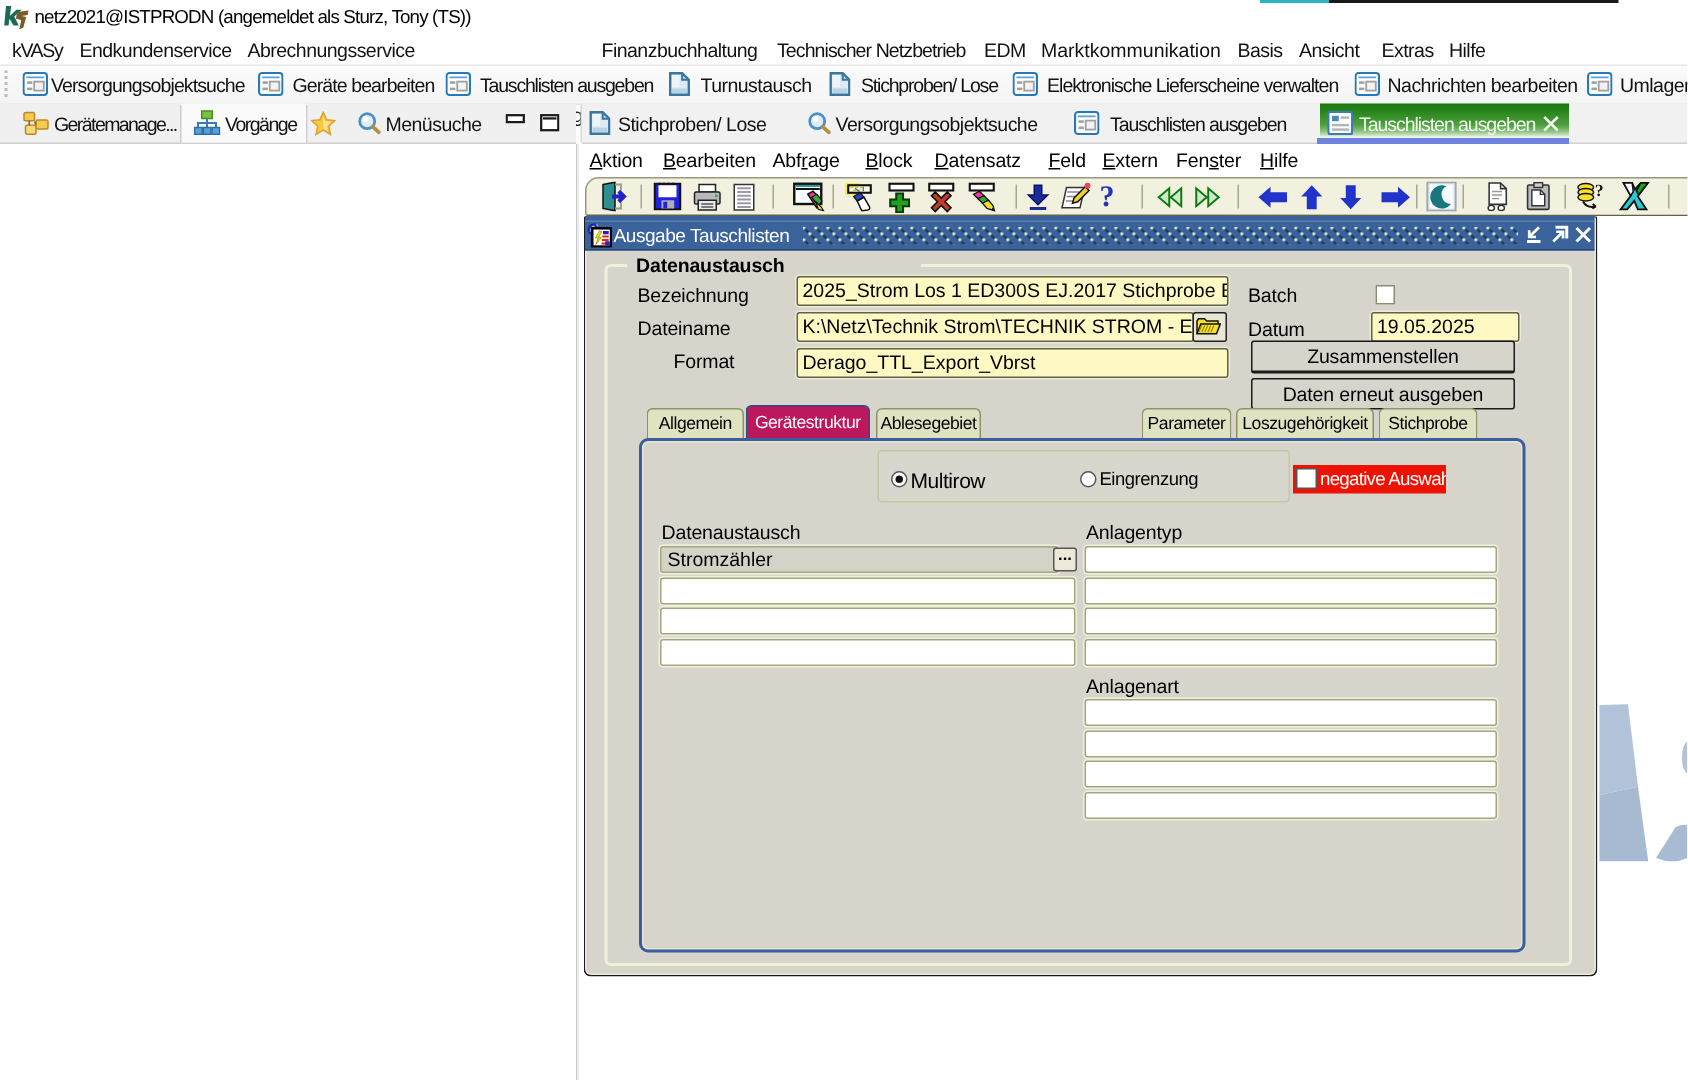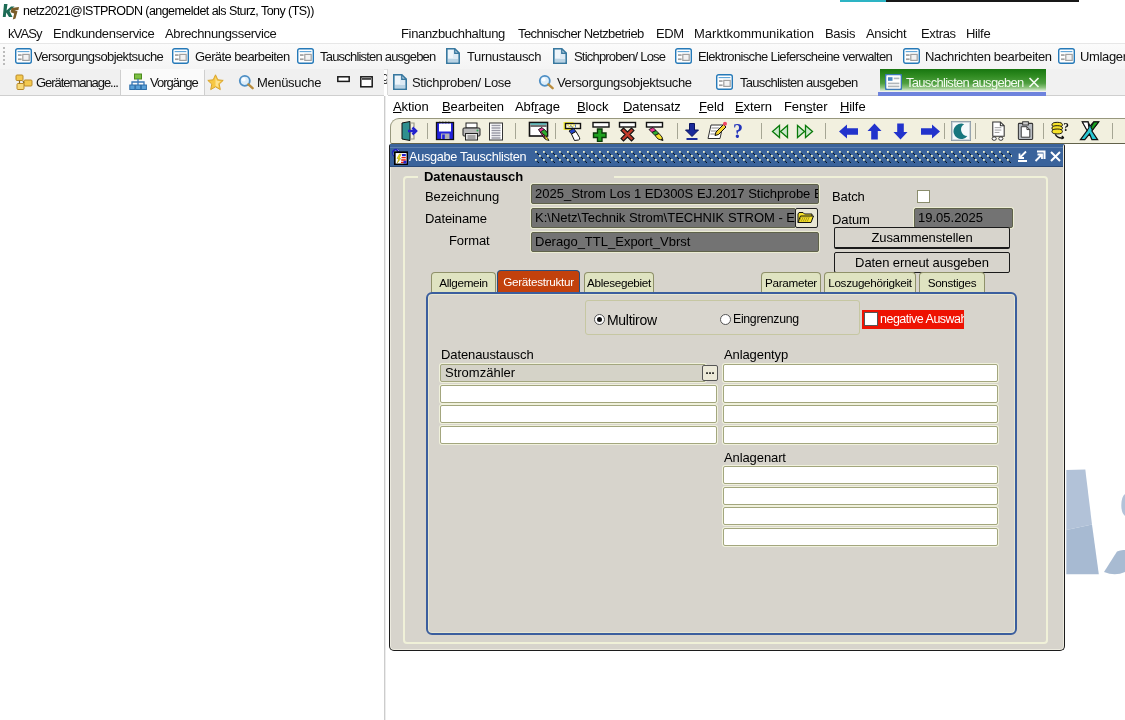--- a/index.html
+++ b/index.html
@@ -1,21 +1,21 @@
 <!DOCTYPE html>
 <html><head>
 <meta charset="utf-8">
 <style>
   html,body{margin:0;padding:0;}
   body{width:1125px;height:720px;position:relative;overflow:hidden;background:#fff;
        font-family:"Liberation Sans",sans-serif;color:#000;}
   .ab{position:absolute;}
   .t{position:absolute;font-size:13px;white-space:nowrap;letter-spacing:-0.1px;}
   .mtxt{position:absolute;font-size:13px;white-space:nowrap;letter-spacing:-0.35px;color:#111;}
-  .inp{position:absolute;background:#737373;border:1px solid #5f624a;border-radius:2px;
+  .inp{position:absolute;background:#fef9c3;border:1px solid #5f624a;border-radius:2px;
        box-shadow:0 0 0 1px #ebecd3;font-size:13px;line-height:18px;padding:0 0 0 3px;
        white-space:nowrap;overflow:hidden;}
   .fld{position:absolute;background:#fff;border:1px solid #a3a67e;border-radius:2px;
        box-shadow:0 0 0 1px #f0f1dc;}
   .ftab{position:absolute;background:#dfe3c1;border:1px solid #8f9169;border-bottom:none;
         border-radius:4px 4px 0 0;font-size:11.7px;text-align:center;color:#000;
         letter-spacing:-0.3px;}
   .sep3{position:absolute;width:1px;background:#a6a694;}
 </style>
 </head>
@@ -396,22 +396,22 @@
 <div class="ab" style="left:834px;top:227px;width:174px;height:19px;background:#d7d4cc;border:1px solid #1a1a1a;
      border-bottom-width:2px;border-radius:2px;font-size:13px;text-align:center;line-height:19px;letter-spacing:-0.1px;">Zusammenstellen</div>
 <div class="ab" style="left:834px;top:252px;width:174px;height:19px;background:#d7d4cc;border:1px solid #1a1a1a;
      border-radius:2px;font-size:13px;text-align:center;line-height:19px;letter-spacing:-0.1px;">Daten erneut ausgeben</div>
 
 <div class="ftab" style="left:431px;top:272px;width:63px;height:20px;line-height:20px;">Allgemein</div>
 <div class="ftab" style="left:584px;top:272px;width:68px;height:20px;line-height:20px;">Ablesegebiet</div>
 <div class="ftab" style="left:658px;top:272px;width:97px;height:20px;line-height:20px;margin-top:38px;">Verbrauchsstellen</div>
 <div class="ftab" style="left:761px;top:272px;width:58px;height:20px;line-height:20px;">Parameter</div>
 <div class="ftab" style="left:824px;top:272px;width:90px;height:20px;line-height:20px;">Loszugehörigkeit</div>
-<div class="ftab" style="left:919px;top:272px;width:64px;height:20px;line-height:20px;">Sonstiges</div>
-<div class="ftab" style="left:497px;top:270px;width:81px;height:23px;line-height:22px;background:#c2410c;
+<div class="ftab" style="left:919px;top:272px;width:64px;height:20px;line-height:20px;">Stichprobe</div>
+<div class="ftab" style="left:497px;top:270px;width:81px;height:23px;line-height:22px;background:#be185d;
      border-color:#27507f;color:#fff;">Gerätestruktur</div>
 
 <div class="ab" style="left:426px;top:292px;width:587px;height:339px;border:2px solid #3b5e9e;border-radius:6px;
      box-shadow:inset 0 0 0 1px #e6e7d2;"></div>
 
 <div class="ab" style="left:585px;top:300px;width:273px;height:33px;border:1px solid #c6c7a2;border-radius:3px;background:#d9d6ce;"></div>
 <div class="ab" style="left:594px;top:314px;width:9px;height:9px;background:#fff;border:1px solid #555;border-radius:50%;"></div>
 <div class="ab" style="left:597px;top:317px;width:5px;height:5px;background:#111;border-radius:50%;"></div>
 <div class="t" style="left:607px;top:312px;font-size:14px;letter-spacing:-0.3px;">Multirow</div>
 <div class="ab" style="left:720px;top:314px;width:9px;height:9px;background:#fff;border:1px solid #555;border-radius:50%;"></div>

